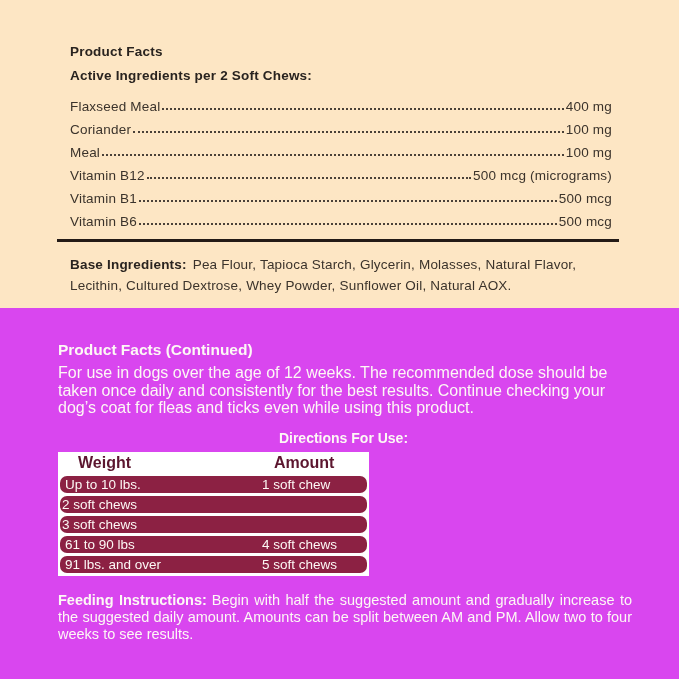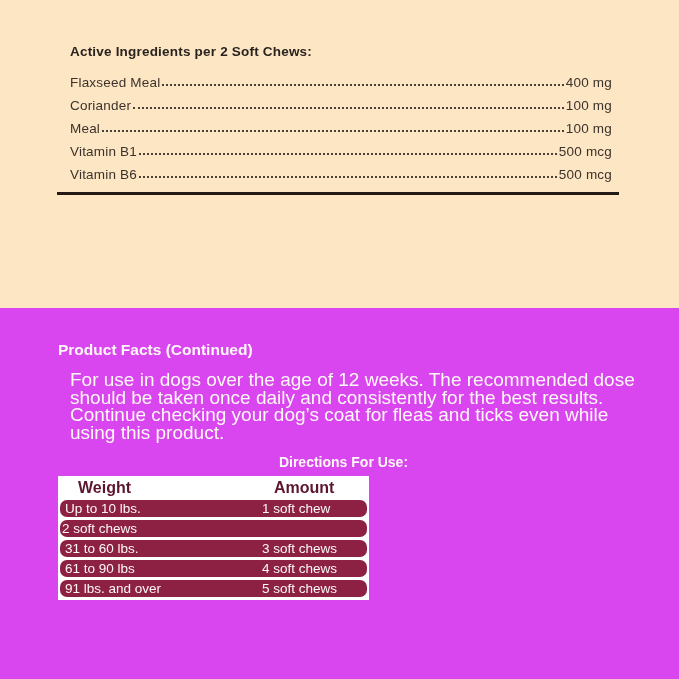--- a/index.html
+++ b/index.html
@@ -37,21 +37,21 @@
     color:#3b332b;letter-spacing:.2px;
   }
   .base b{color:#29231f;margin-right:6px;}
 
   
   .bottom{
     background:#d946ef;height:374px;box-sizing:border-box;
     padding:33px 50px 0 58px;color:#fdf8f5;
   }
   .cont-title{font-size:15.5px;font-weight:bold;margin:0 0 5px 0;}
-  .cont-text{margin:12px;font-size:19px;line-height:17.5px;width:567px;}
+  .cont-text{margin:0;font-size:16px;line-height:17.5px;width:567px;}
   .dir-heading{font-size:14px;font-weight:bold;margin:13px 0 6px 0;text-align:center;}
 
   .d-table{
     width:311px;border:2px solid #ffffff;background:#ffffff;
     box-sizing:border-box;padding-bottom:1px;
   }
   .t-head{
     display:flex;background:#ffffff;color:#5c162f;font-weight:bold;
     font-size:16px;height:19px;align-items:center;
   }
@@ -69,52 +69,59 @@
     width:574px;text-align:justify;
   }
   .feed b{margin-right:5px;}
 </style>
 </head>
 <body>
 
 <div class="label">
 
   <section class="top">
+    <h1 class="pf-title">Product Facts</h1>
     <h2 class="ai-heading">Active Ingredients per 2 Soft Chews:</h2>
 
     <div>
       <div class="ing-row">
         <span>Flaxseed Meal</span>
         <span class="dots"></span>
         <span>400 mg</span>
       </div>
       <div class="ing-row">
         <span>Coriander</span>
         <span class="dots"></span>
         <span>100 mg</span>
       </div>
       <div class="ing-row">
         <span>Meal</span>
         <span class="dots"></span>
         <span>100 mg</span>
       </div>
       <div class="ing-row">
+        <span>Vitamin B12</span>
+        <span class="dots"></span>
+        <span>500 mcg (micrograms)</span>
+      </div>
+      <div class="ing-row">
         <span>Vitamin B1</span>
         <span class="dots"></span>
         <span>500 mcg</span>
       </div>
       <div class="ing-row">
         <span>Vitamin B6</span>
         <span class="dots"></span>
         <span>500 mcg</span>
       </div>
     </div>
 
     <div class="rule"></div>
 
+    <p class="base"><b>Base Ingredients:</b><span>Pea Flour, Tapioca Starch, Glycerin, Molasses, Natural Flavor, Lecithin, Cultured Dextrose, Whey Powder, Sunflower Oil, Natural AOX.</span></p>
   </section>
 
   <section class="bottom">
     <h2 class="cont-title">Product Facts (Continued)</h2>
     <p class="cont-text">For use in dogs over the age of 12 weeks. The recommended dose should be taken once daily and consistently for the best results. Continue checking your dog’s coat for fleas and ticks even while using this product.</p>
 
     <h3 class="dir-heading">Directions For Use:</h3>
 
     <div class="d-table">
       <div class="t-head">
@@ -122,28 +129,28 @@
         <span class="c2">Amount</span>
       </div>
       <div class="t-row">
         <span class="c1">Up to 10 lbs.</span>
         <span class="c2">1 soft chew</span>
       </div>
       <div class="t-row">
         <span class="c2">2 soft chews</span>
       </div>
       <div class="t-row">
-        <span class="c1">31 to 60 lbs.</span>
         <span class="c2">3 soft chews</span>
       </div>
       <div class="t-row">
         <span class="c1">61 to 90 lbs</span>
         <span class="c2">4 soft chews</span>
       </div>
       <div class="t-row">
         <span class="c1">91 lbs. and over</span>
         <span class="c2">5 soft chews</span>
       </div>
     </div>
 
+    <p class="feed"><b>Feeding Instructions:</b><span>Begin with half the suggested amount and gradually increase to the suggested daily amount. Amounts can be split between AM and PM. Allow two to four weeks to see results.</span></p>
   </section>
 
 </div>
 
 </body></html>

